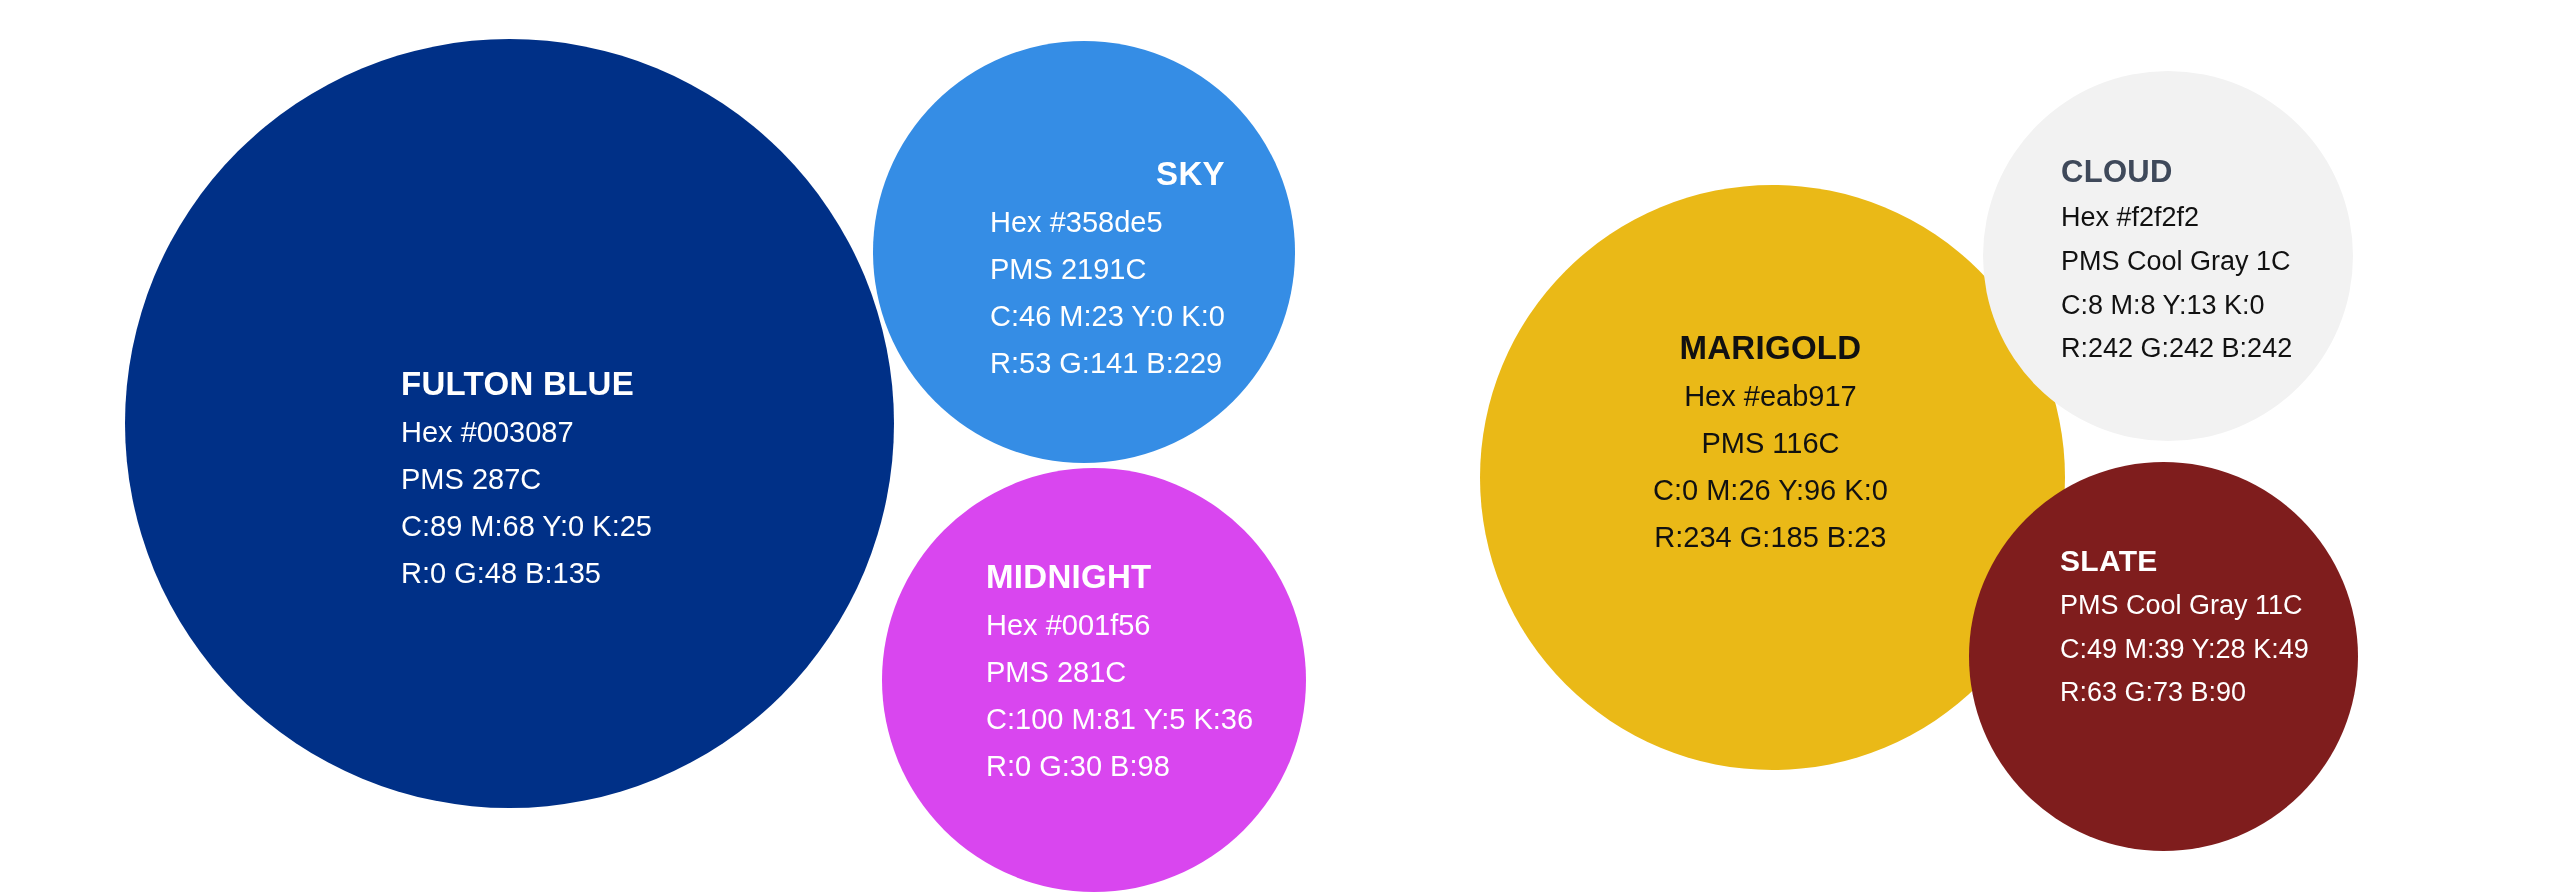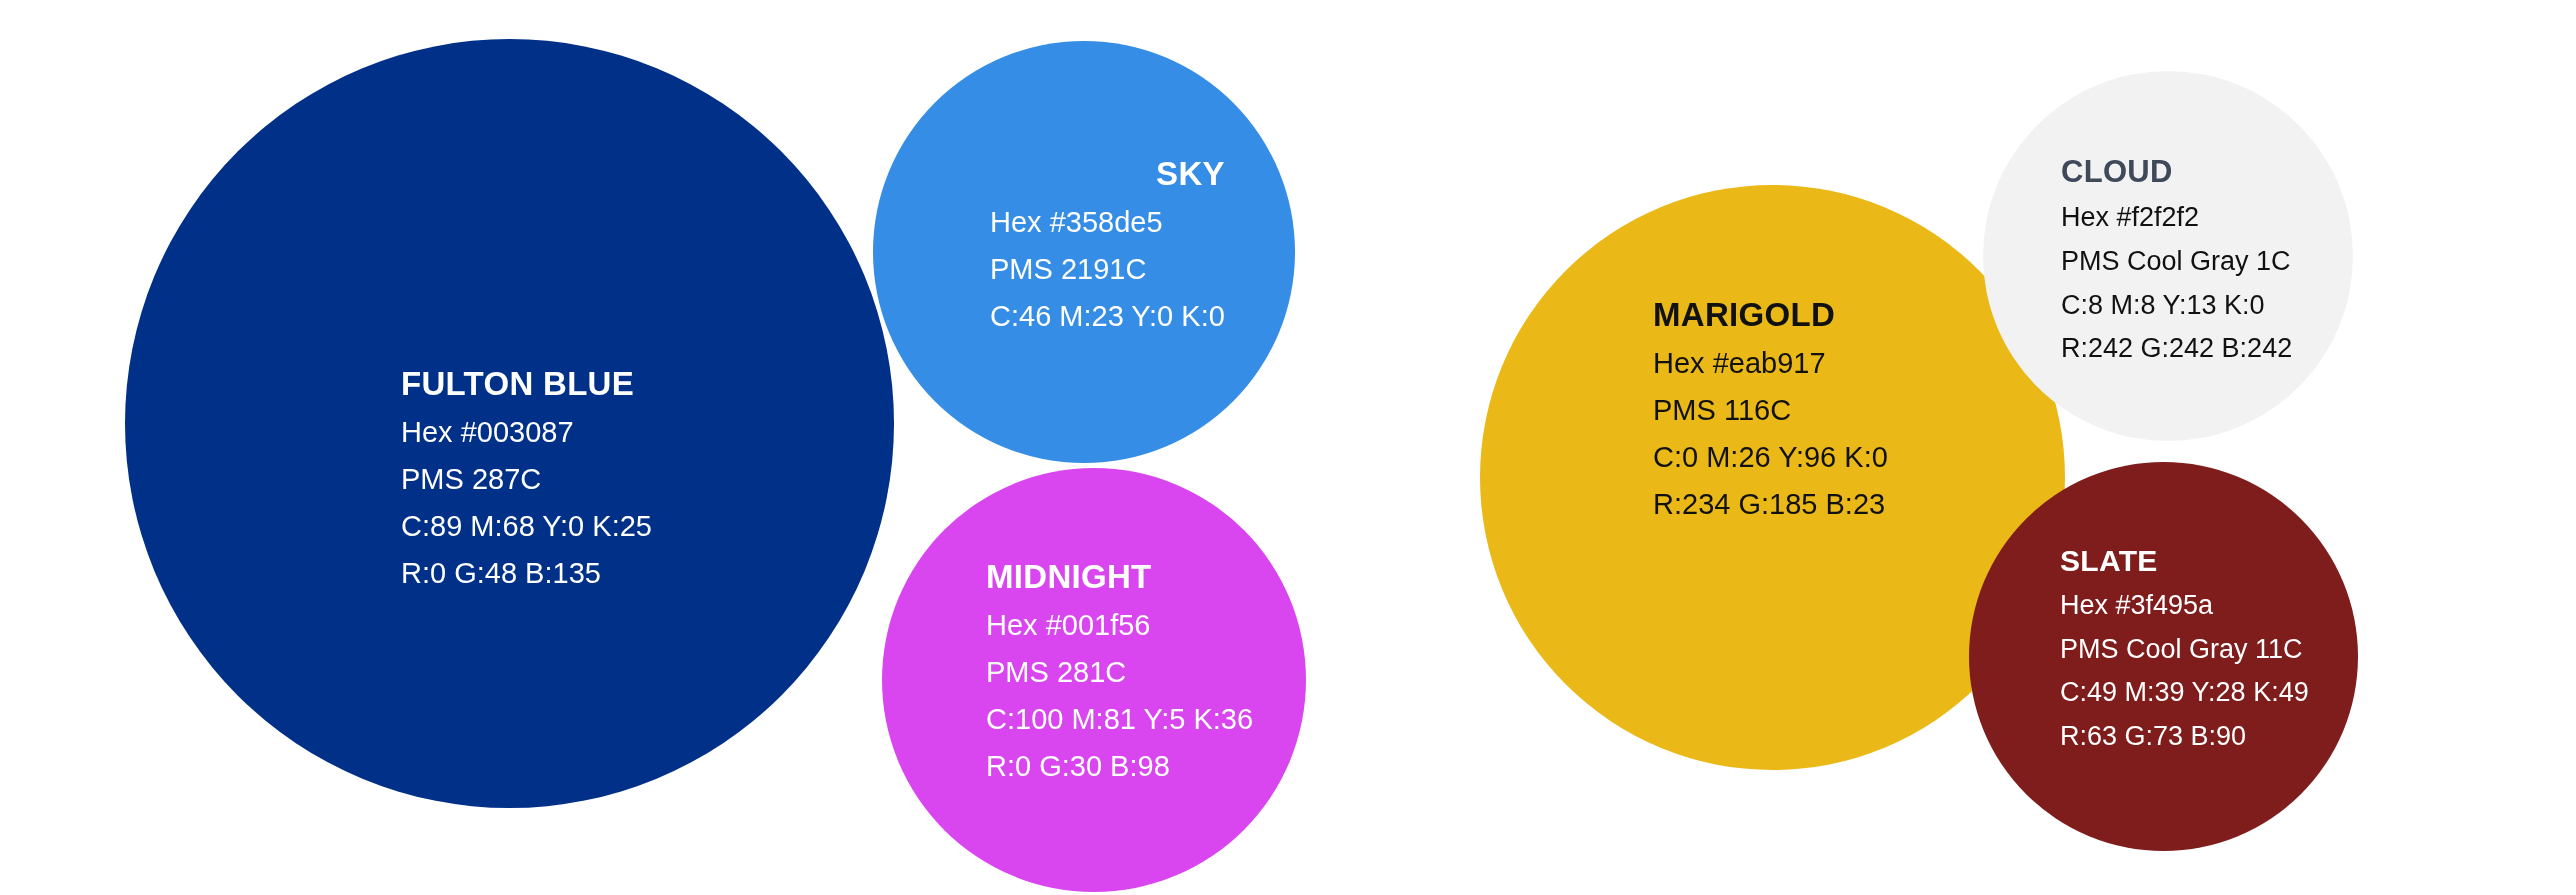--- a/index.html
+++ b/index.html
@@ -48,21 +48,21 @@
   #sw-sky .spec { font-size:29px; }
 
   
   #sw-midnight { left:882px; top:468px; width:424px; height:424px; background:#001f56; z-index:3; }
   #sw-midnight .content { left:104px; top:92px; color:#ffffff; }
   #sw-midnight .name { font-size:33px; }
   #sw-midnight .spec { font-size:29px; }
 
   
   #sw-marigold { left:1480px; top:185px; width:585px; height:585px; background:#eab917; z-index:1; }
-  #sw-marigold .content { left:173px; top:113px; color:#111111; }
+  #sw-marigold .content { left:173px; top:146px; color:#111111;text-align:center; }
   #sw-marigold .name { font-size:33px; }
   #sw-marigold .spec { font-size:29px; }
 
   
   #sw-cloud { left:1983px; top:71px; width:370px; height:370px; background:#f2f2f2; z-index:2; }
   #sw-cloud .content { left:78px; top:85px; }
   #sw-cloud .name { font-size:31px; color:#3f495a; }
   #sw-cloud .spec { font-size:27px; color:#111111; }
 
   
@@ -85,20 +85,21 @@
       <div class="spec">R:0 G:48 B:135</div>
     </div>
   </div>
 
   <div class="swatch" id="sw-sky" style="background: rgb(53, 141, 229);">
     <div class="content" style="color: rgb(255, 255, 255);">
       <div class="name">SKY</div>
       <div class="spec">Hex #358de5</div>
       <div class="spec">PMS  2191C</div>
       <div class="spec">C:46 M:23 Y:0 K:0</div>
+      <div class="spec">R:53 G:141 B:229</div>
     </div>
   </div>
 
   <div class="swatch" id="sw-midnight" style="background: #d946ef;">
     <div class="content" style="color: rgb(255, 255, 255);">
       <div class="name">MIDNIGHT</div>
       <div class="spec">Hex #001f56</div>
       <div class="spec">PMS 281C</div>
       <div class="spec">C:100 M:81 Y:5 K:36</div>
       <div class="spec">R:0 G:30 B:98</div>
@@ -121,21 +122,20 @@
       <div class="spec">Hex #f2f2f2</div>
       <div class="spec">PMS  Cool Gray 1C</div>
       <div class="spec">C:8 M:8 Y:13 K:0</div>
       <div class="spec">R:242 G:242 B:242</div>
     </div>
   </div>
 
   <div class="swatch" id="sw-slate" style="background: #7f1d1d;">
     <div class="content" style="color: rgb(255, 255, 255);">
       <div class="name">SLATE</div>
-      <div class="spec">Hex #3f495a</div>
       <div class="spec">PMS  Cool Gray 11C</div>
       <div class="spec">C:49 M:39 Y:28 K:49</div>
       <div class="spec">R:63 G:73 B:90</div>
     </div>
   </div>
 
 </div>
 
 
 </body></html>

